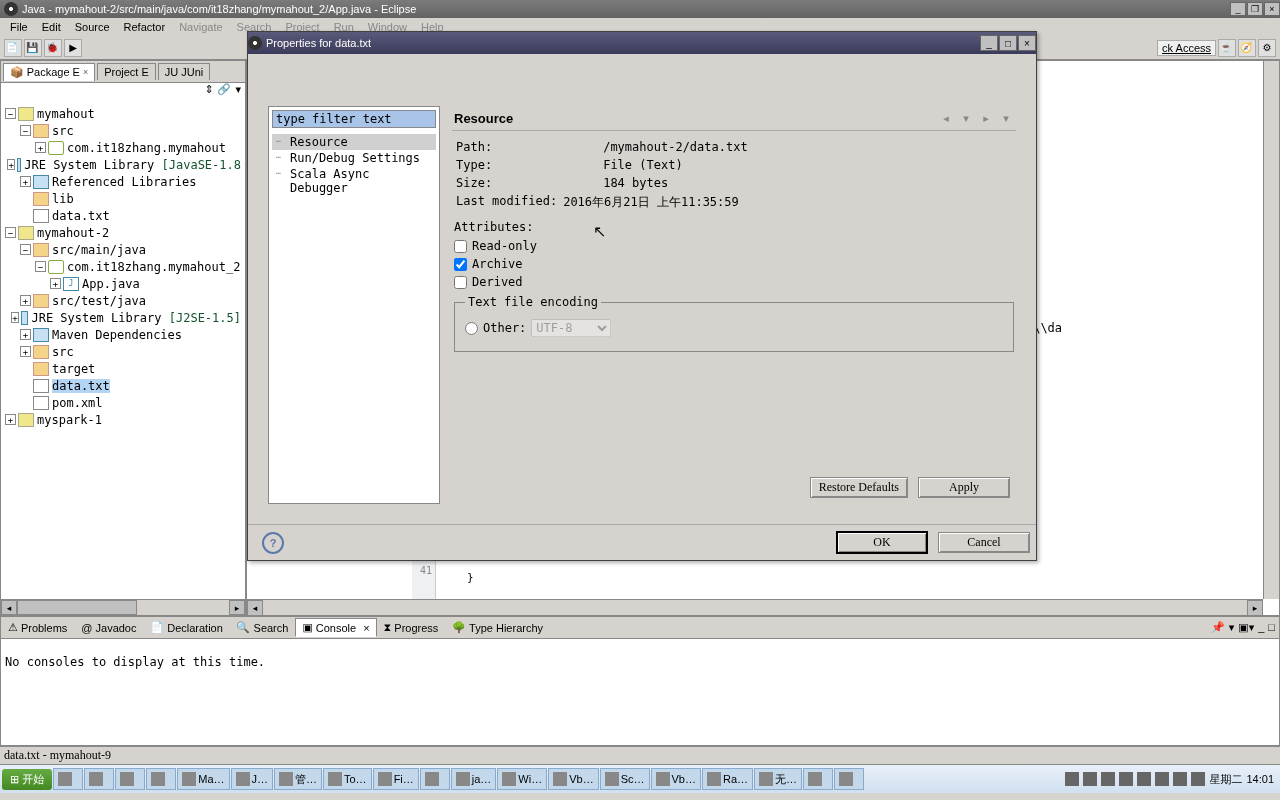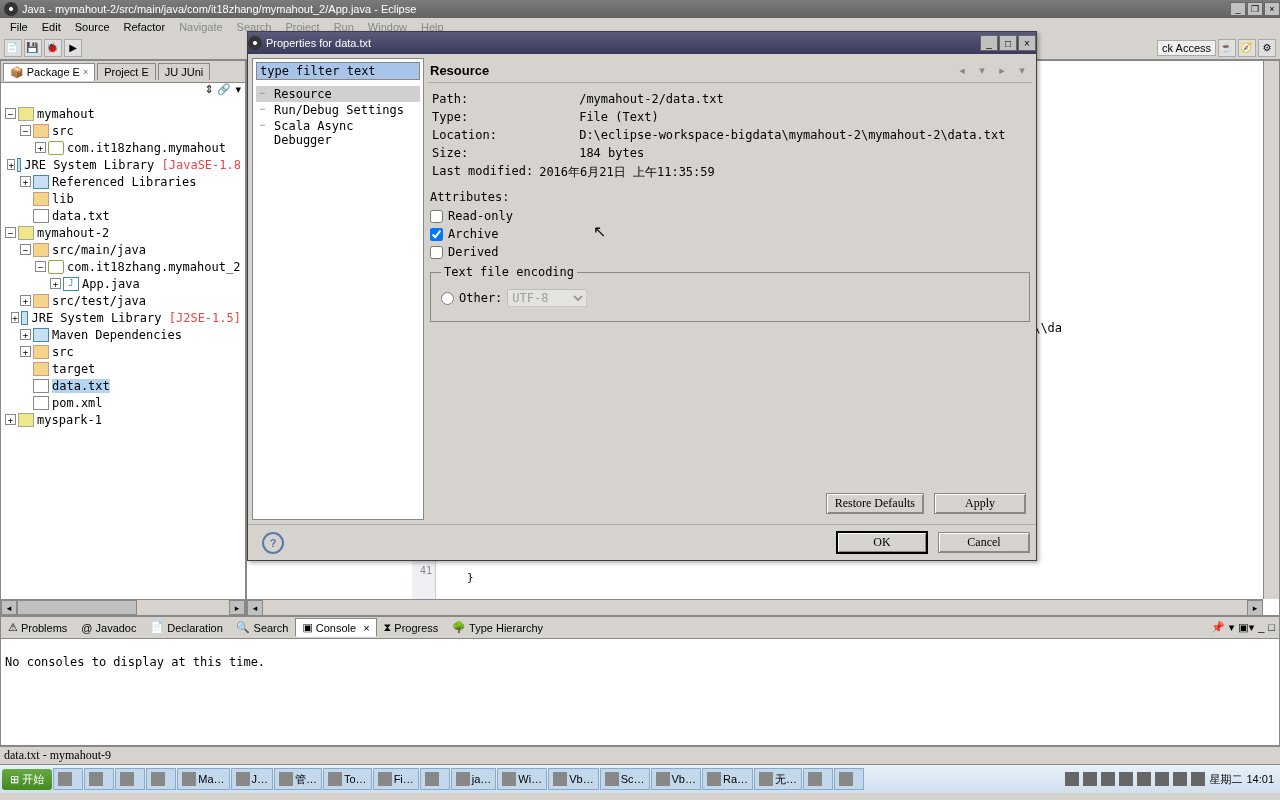--- a/index.html
+++ b/index.html
@@ -26,42 +26,42 @@
 .main-titlebar .win-btn { width: 16px; height: 14px; background: #c0c0c0; border: 1px solid #666; margin-left: 1px; display: flex; align-items: center; justify-content: center; font-size: 9px; color: #000; cursor: pointer; }
 
 .menubar { height: 18px; background: #d6d3ce; display: flex; align-items: center; padding-left: 4px; gap: 2px; }
 .menubar .item { padding: 2px 6px; cursor: pointer; }
 .menubar .item.dim { color: #888; }
 
 .toolbar { height: 24px; background: #d6d3ce; border-bottom: 1px solid #888; display: flex; align-items: center; padding: 0 4px; gap: 2px; }
 .toolbar .tb-btn { width: 18px; height: 18px; background: #e0e0e0; border: 1px solid #aaa; cursor: pointer; display:inline-flex; align-items:center; justify-content:center; font-size:10px; }
 .toolbar .spacer { flex: 1; }
 .quick-access { display:flex; align-items:center; gap:2px; }
-.quick-access .qa-label { border:1px solid #aaa; padding:1px 4px; background:#f0f0f0; }
+.quick-access .qa-label { border:1px solid #aaa; padding:1px 4px; background:#f0f0f0;text-decoration:underline; }
 
 .main-area { display: flex; height: 556px; }
 
 .pkg-explorer { width: 246px; border: 1px solid #888; background: #fff; display: flex; flex-direction: column; }
 .pkg-tabs { height: 22px; background: #d6d3ce; display: flex; align-items: center; border-bottom: 1px solid #888; }
 .pkg-tab { padding: 2px 6px; background: #fff; border: 1px solid #888; border-bottom: none; margin-left: 2px; display: flex; align-items: center; gap: 3px; cursor: pointer; }
 .pkg-tab .x { font-size: 9px; color: #666; cursor: pointer; }
 .pkg-toolbar { height: 18px; display:flex; justify-content:flex-end; padding-right:4px; gap:4px; }
 .tree { flex: 1; overflow: auto; padding: 4px; font-family: SimSun, monospace; font-size: 12px; }
 .tree-row { display: flex; align-items: center; height: 17px; white-space: nowrap; cursor: pointer; }
 .tree-toggle { width: 11px; height: 11px; border: 1px solid #888; display: inline-flex; align-items: center; justify-content: center; font-size: 9px; margin-right: 2px; background: #fff; cursor: pointer; }
 .tree-ind { display:inline-block; }
 .tree-icon { width: 16px; height: 14px; margin-right: 3px; display:inline-flex; align-items:center; justify-content:center; }
 .ic-proj { background: #f0e68c; border: 1px solid #aa8; }
 .ic-fold { background: #f4d488; border: 1px solid #c98; }
 .ic-pkg  { background: #fff; border: 1px solid #8a4; border-radius: 2px; }
 .ic-jar  { background: #c8e0f4; border: 1px solid #48a; }
 .ic-file { background: #fff; border: 1px solid #888; }
 .ic-java { background: #fff; border: 1px solid #48a; color:#48a; font-size:8px; }
 .tree-lbl.sel { background: #b4d4f4; }
-.tree-note { color: #ef4444; }
+.tree-note { color: #14532d; }
 
 .editor { flex: 1; border: 1px solid #888; background: #fff; display:flex; flex-direction:column; overflow:hidden; position:relative;}
 .editor-scroll-v { position:absolute; right:0; top:0; bottom:16px; width:16px; background:#d6d3ce; border-left:1px solid #888; }
 .editor-scroll-h { position:absolute; left:0; right:16px; bottom:0; height:16px; background:#d6d3ce; border-top:1px solid #888; display:flex; align-items:center; }
 .editor-scroll-h .arrow { width:16px; height:16px; background:#c0c0c0; border:1px solid #888; display:flex; align-items:center; justify-content:center; cursor:pointer; font-size:9px;}
 .editor-content { font-family: Consolas, monospace; font-size: 12px; padding-left: 20px; padding-top:4px; overflow:hidden; flex:1; white-space: pre; }
 .ln-rule { position:absolute; left:0; top:0; bottom:16px; width:38px; background:#eef0f4; border-right:1px solid #ccc; font-family:Consolas,monospace; font-size:10px; color:#888; text-align:right; padding-right:3px; padding-top:4px; }
 .code-line { height: 15px; }
 
 .bottom-panel { height: 130px; border: 1px solid #888; background: #fff; display: flex; flex-direction: column; }
@@ -96,21 +96,21 @@
   height: 22px;
   background: linear-gradient(#5a5a7a, #3a3a5a);
   color: #fff;
   display: flex;
   align-items: center;
 }
 .dlg-titlebar .icon { width:14px; height:14px; margin-right:4px; border-radius:50%; background: radial-gradient(circle, #fff 20%, #333 22%); }
 .dlg-titlebar .title { flex: 1; font-weight: normal; }
 .dlg-titlebar .win-btn { width: 18px; height: 16px; background: #c0c0c0; border: 1px solid #666; margin-left: 1px; display: flex; align-items: center; justify-content: center; font-size: 10px; color: #000; cursor: pointer; }
 
-.dlg-body { flex: 1; display: flex; padding: 4px; gap: 4px; }
+.dlg-body { flex: 1; display: flex; padding: 20px; gap: 12px; margin-top: 32px; }
 .dlg-nav { width: 172px; background: #fff; border: 1px solid #888; display: flex; flex-direction: column; }
 .dlg-filter { margin: 3px; border: 1px solid #888; padding: 1px 3px; background: #a8c4e8; color: #000; font-family: SimSun, monospace; font-size:12px; }
 .dlg-nav-list { flex: 1; padding: 3px; font-family: SimSun, monospace; font-size:12px; }
 .dlg-nav-item { padding: 1px 2px 1px 18px; cursor: pointer; position:relative; }
 .dlg-nav-item.active { background: #d0d0d0; }
 .dlg-nav-item::before { content:"…"; position:absolute; left:4px; color:#888; font-size:8px; }
 
 .dlg-content { flex: 1; display: flex; flex-direction: column; background: #d6d3ce; }
 .dlg-head { display: flex; align-items: center; border-bottom: 1px solid #aaa; padding: 4px 2px; }
 .dlg-head h2 { font-size: 13px; font-weight: bold; flex:1; }
@@ -510,24 +510,20 @@
       <div class="dlg-details">
         <table>
           <tbody>
               <tr>
                 <td>Path:</td>
                 <td style="padding-left:40px">/mymahout-2/data.txt</td>
               </tr>
           <tr>
                 <td>Type:</td>
                 <td style="padding-left:40px">File  (Text)</td>
-              </tr>
-          <tr>
-                <td>Location:</td>
-                <td style="padding-left:40px">D:\eclipse-workspace-bigdata\mymahout-2\mymahout-2\data.txt</td>
               </tr>
           <tr>
                 <td>Size:</td>
                 <td style="padding-left:40px">184  bytes</td>
               </tr>
           <tr>
                 <td>Last modified:</td>
                 <td>2016年6月21日 上午11:35:59</td>
               </tr>
         </tbody>

